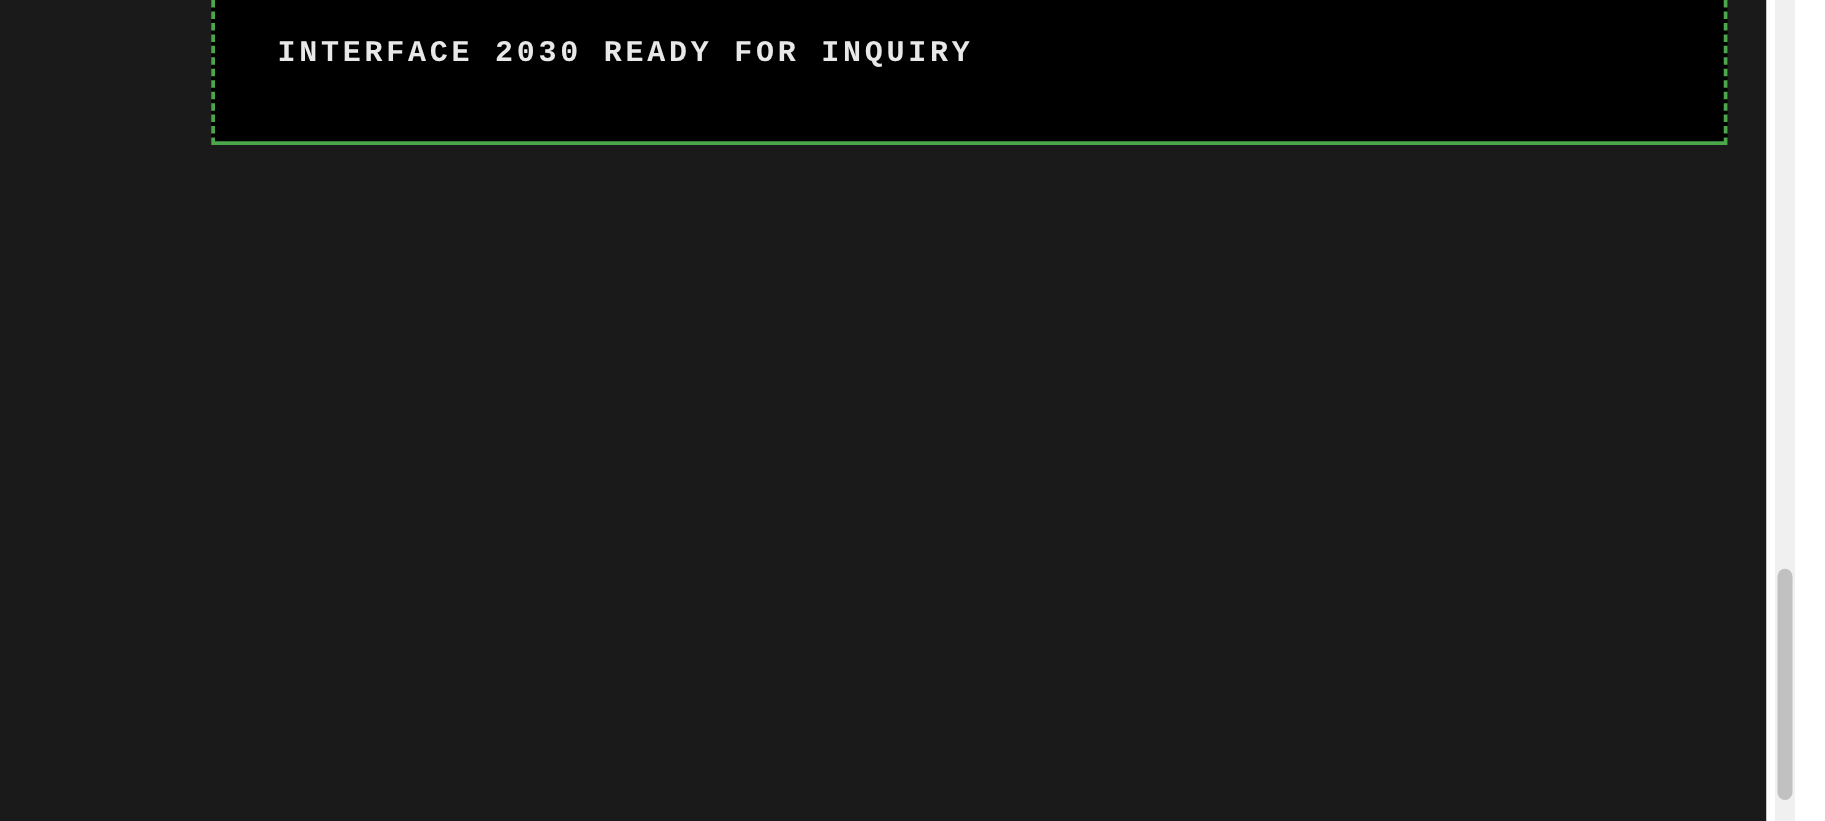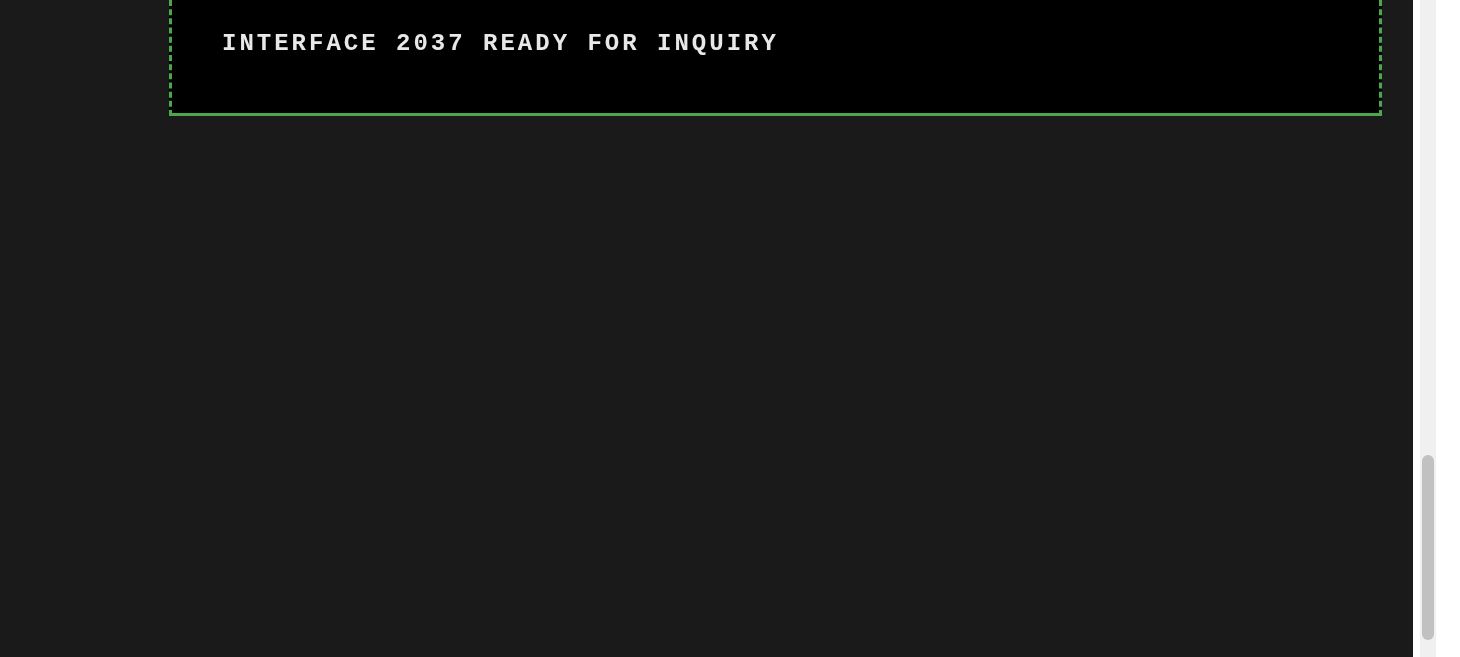--- a/index.html
+++ b/index.html
@@ -67,19 +67,19 @@
       background: #c1c1c1;
       border-radius: 6px;
     }
   </style>
 </head>
 <body>
 
 <div class="outer-container">
 
   <div class="terminal-frame">
-    <div class="terminal-text">INTERFACE 2037 READY FOR INQUIRY</div>
+    <div class="terminal-text">INTERFACE 2030 READY FOR INQUIRY</div>
   </div>
 
 </div>
 
 <div class="scrollbar-track"></div>
 <div class="scrollbar-thumb"></div>
 
 </body></html>

